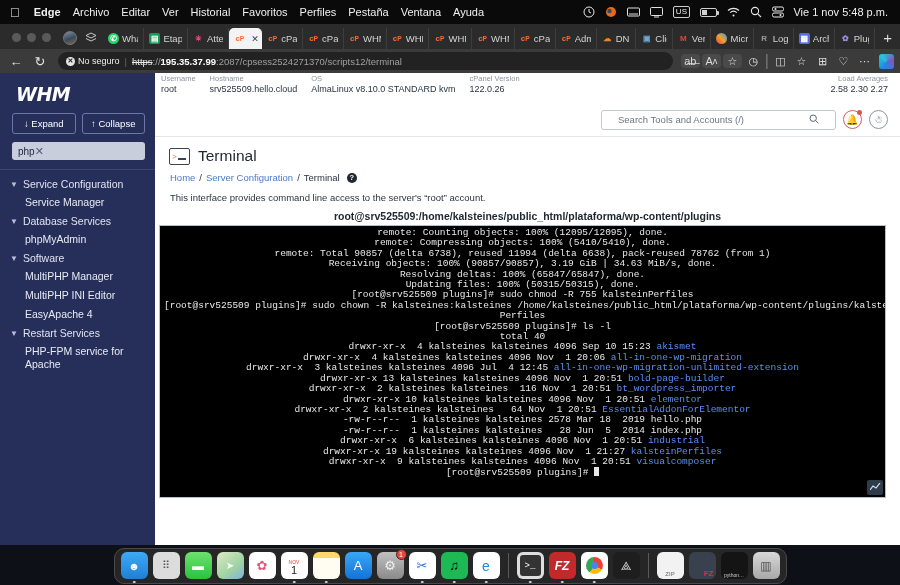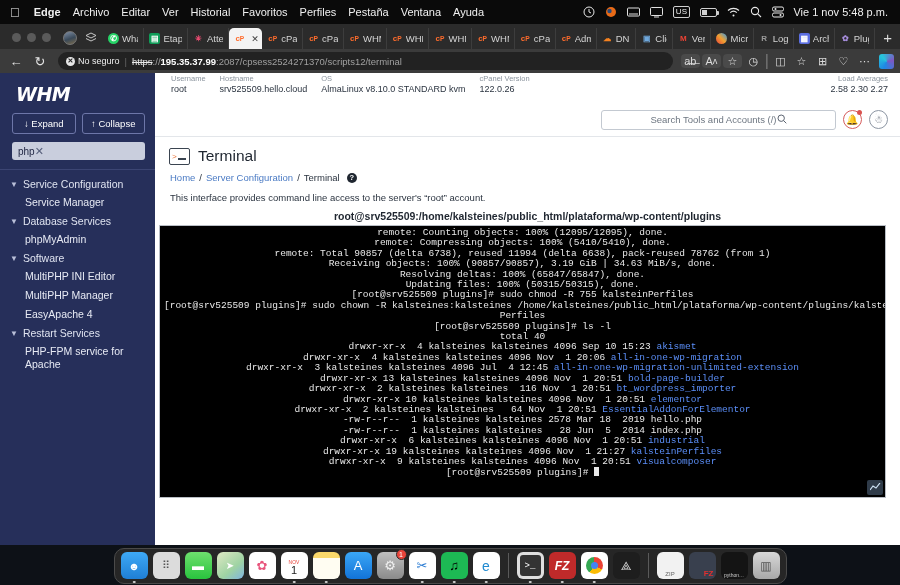--- a/index.html
+++ b/index.html
@@ -120,21 +120,21 @@
     position: absolute; top: -1px; left: 0; width: 745px; height: 30px;
     display: flex; align-items: flex-start; font-size: 8px; color: #4a5560; padding-top: 2px;
   }
   .si-col { margin-right: 14px; }
   .si-lbl { color: #8b949e; font-size: 7.5px; line-height: 10px;}
   .si-val { color: #2b3440; font-size: 9px; line-height: 11px;}
   .si-right { position:absolute; right: 12px; top: 2px; text-align: right; }
 
   .searchbox {
     width: 235px; height: 20px; border: 1px solid #c3c9d1; border-radius: 3px;
-    display: flex; align-items: center; justify-content: center; padding: 0 16px;
+    display: flex; align-items: center; justify-content: space-between; padding: 0 16px;
     font-size: 9.5px; color: #6d7681; margin-left: 25px;
   }
   .rbtn { width: 19px; height: 19px; border-radius: 50%; border: 1px solid #8d96a3;
           display:flex; align-items:center; justify-content:center; font-size:10px; color:#5b6370; position:relative;}
   .rbtn.bell { border-color: #d65c5c; color:#d65c5c; }
   .rbtn .nub { position:absolute; top:-1px; right:-1px; width:5px;height:5px;border-radius:50%;background:#d9534f;}
 
   .maintop { padding: 10px 0 0 14px; }
   .title-row { display: flex; align-items: center; gap: 8px; }
   .term-icon {
@@ -407,35 +407,35 @@
       <div class="sb-group">
         <span class="chev">▼</span>
         <span>Database Services</span>
       </div>
       <div class="sb-item">phpMyAdmin</div>
 
       <div class="sb-group">
         <span class="chev">▼</span>
         <span>Software</span>
       </div>
+      <div class="sb-item">MultiPHP Manager</div>
       <div class="sb-item">MultiPHP INI Editor</div>
-      <div class="sb-item">MultiPHP Manager</div>
       <div class="sb-item">EasyApache 4</div>
 
       <div class="sb-group">
         <span class="chev">▼</span>
         <span>Restart Services</span>
       </div>
       <div class="sb-item two" style="width:140px">PHP-FPM service for Apache</div>
     </div>
 
     <div class="content">
 
       <div class="serverinfo">
-        <div class="si-col" style="margin-left:16px">
+        <div class="si-col" style="margin-left:6px">
           <div class="si-lbl">Username</div>
           <div class="si-val">root</div>
         </div>
         <div class="si-col">
           <div class="si-lbl">Hostname</div>
           <div class="si-val">srv525509.hello.cloud</div>
         </div>
         <div class="si-col">
           <div class="si-lbl">OS</div>
           <div class="si-val">AlmaLinux v8.10.0 STANDARD kvm</div>

